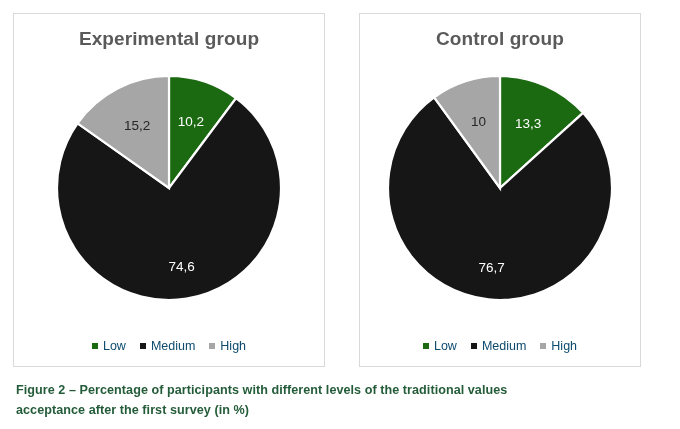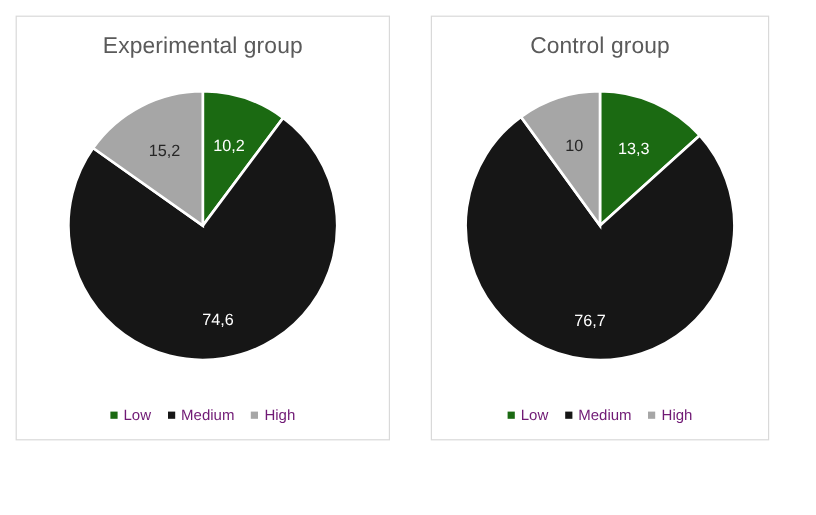--- a/index.html
+++ b/index.html
@@ -39,21 +39,21 @@
   #chart-card-experimental { left: 13px;  width: 312px; }
   #chart-card-control      { left: 359px; width: 282px; }
 
   .chart-title {
     position: absolute;
     left: 0;
     top: 14px;
     width: 100%;
     text-align: center;
     font-size: 19px;
-    font-weight: normal;
+    font-weight: bold;
     color: #5a5a5a;
     letter-spacing: 0.1px;
     white-space: nowrap;
   }
 
   .pie-wrap {
     position: absolute;
     left: 50%;
     transform: translateX(-50%);
     top: 56px;
@@ -89,21 +89,21 @@
     display: flex;
     justify-content: center;
     align-items: center;
     gap: 14px;
   }
   .legend-item {
     display: flex;
     align-items: center;
     gap: 5px;
     font-size: 12.5px;
-    color: #701a75;
+    color: #0c4a6e;
     white-space: nowrap;
   }
   .legend-swatch {
     width: 6px;
     height: 6px;
     display: inline-block;
     flex: 0 0 auto;
   }
   .legend-label { line-height: 1; }
 
@@ -182,14 +182,18 @@
         </div>
         <div class="legend-item">
           <span class="legend-swatch" style="background:#a6a6a6"></span>
           <span class="legend-label">High</span>
         </div>
       </div>
     </div>
 
   </div>
 
+  <div class="figure-caption">
+    <span class="caption-line">Figure 2 – Percentage of participants with different levels of the traditional values</span>
+    <span class="caption-line">acceptance after the first survey (in %)</span>
+  </div>
 
 </div>
 
 </body></html>

